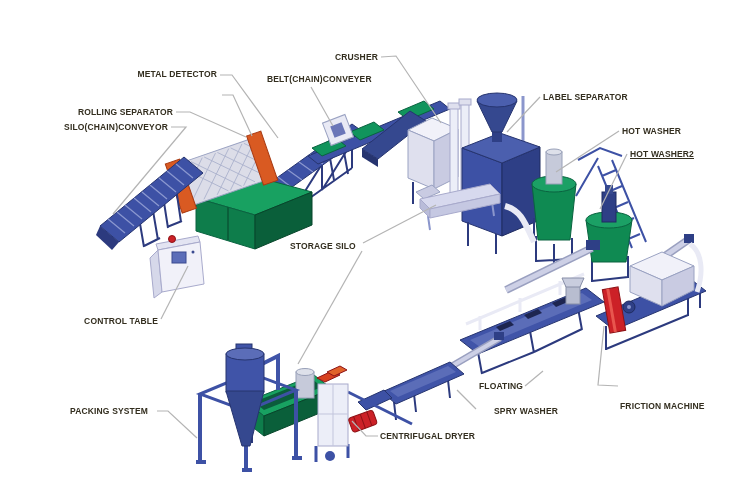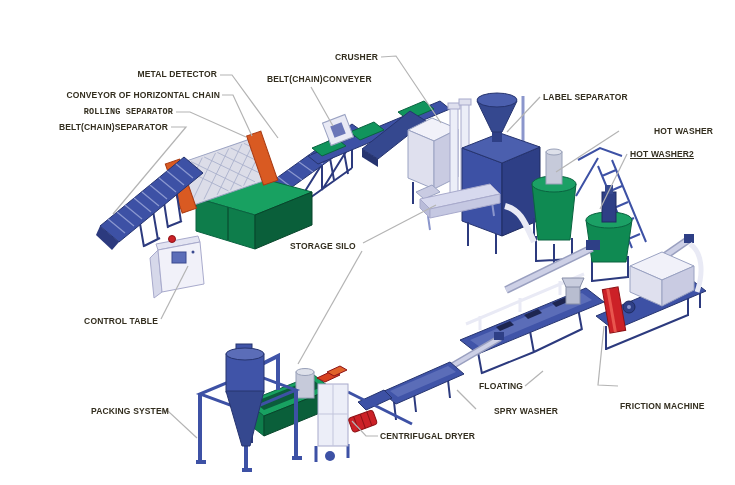--- a/index.html
+++ b/index.html
@@ -229,27 +229,26 @@
       <polyline points="525,386 543,371" fill="none" stroke="#b4b4b4" stroke-width="1.2"></polyline>
       <polyline points="476,409 457,390" fill="none" stroke="#b4b4b4" stroke-width="1.2"></polyline>
       <polyline points="618,386 598,385 604,326" fill="none" stroke="#b4b4b4" stroke-width="1.2"></polyline>
       <polyline points="378,436 366,436 352,421" fill="none" stroke="#b4b4b4" stroke-width="1.2"></polyline>
     </svg>
 
   <div id="label-layer">
       <div class="lbl" style="left: 378px; top: 57px; color: rgb(51, 46, 31); transform: translate(-100%, -50%);">CRUSHER</div>
       <div class="lbl" style="left: 267px; top: 79px; color: rgb(51, 46, 31);">BELT(CHAIN)CONVEYER</div>
       <div class="lbl" style="left: 217px; top: 74px; color: rgb(51, 46, 31); transform: translate(-100%, -50%);">METAL DETECTOR</div>
-      <div class="lbl" style="left: 220px; top: 95px; color: rgb(51, 46, 31); transform: translate(-100%, -50%);">CONVEYOR OF HORIZONTAL CHAIN</div>
-      <div class="lbl" style="left: 173px; top: 112px; color: rgb(51, 46, 31); transform: translate(-100%, -50%); font-family: Liberation Mono, monospace;">ROLLING SEPARATOR</div>
-      <div class="lbl" style="left: 168px; top: 127px; color: rgb(51, 46, 31); transform: translate(-100%, -50%);">BELT(CHAIN)SEPARATOR</div>
+      <div class="lbl" style="left: 173px; top: 112px; color: rgb(51, 46, 31); transform: translate(-100%, -50%);">ROLLING SEPARATOR</div>
+      <div class="lbl" style="left: 168px; top: 127px; color: rgb(51, 46, 31); transform: translate(-100%, -50%);">SILO(CHAIN)CONVEYOR</div>
       <div class="lbl" style="left: 543px; top: 97px; color: rgb(51, 46, 31);">LABEL SEPARATOR</div>
-      <div class="lbl" style="left: 622px; top: 131px; color: rgb(51, 46, 31); margin-left: 32px;">HOT WASHER</div>
+      <div class="lbl" style="left: 622px; top: 131px; color: rgb(51, 46, 31);">HOT WASHER</div>
       <div class="lbl" style="left: 630px; top: 154px; color: rgb(51, 46, 31); text-decoration: underline;">HOT WASHER2</div>
       <div class="lbl" style="left: 290px; top: 246px; color: rgb(51, 46, 31);">STORAGE SILO</div>
       <div class="lbl" style="left: 158px; top: 321px; color: rgb(51, 46, 31); transform: translate(-100%, -50%);">CONTROL TABLE</div>
-      <div class="lbl" style="left: 169px; top: 411px; color: rgb(51, 46, 31); transform: translate(-100%, -50%);">PACKING SYSTEM</div>
+      <div class="lbl" style="left: 148px; top: 411px; color: rgb(51, 46, 31); transform: translate(-100%, -50%);">PACKING SYSTEM</div>
       <div class="lbl" style="left: 523px; top: 386px; color: rgb(51, 46, 31); transform: translate(-100%, -50%);">FLOATING</div>
       <div class="lbl" style="left: 494px; top: 411px; color: rgb(51, 46, 31);">SPRY WASHER</div>
       <div class="lbl" style="left: 620px; top: 406px; color: rgb(51, 46, 31);">FRICTION MACHINE</div>
       <div class="lbl" style="left: 380px; top: 436px; color: rgb(51, 46, 31);">CENTRIFUGAL DRYER</div>
     </div>
 </div>
 
 </body></html>

